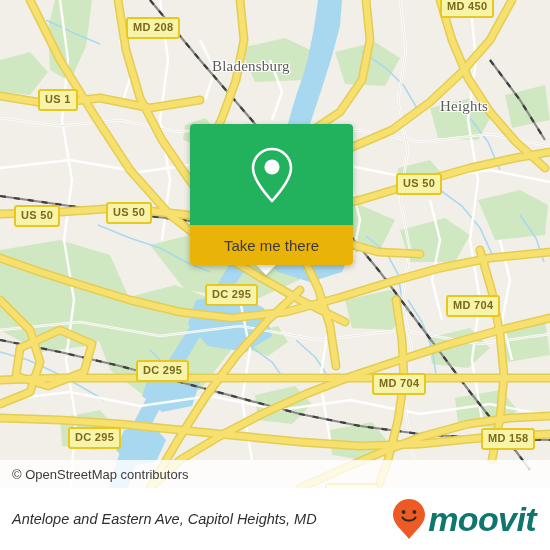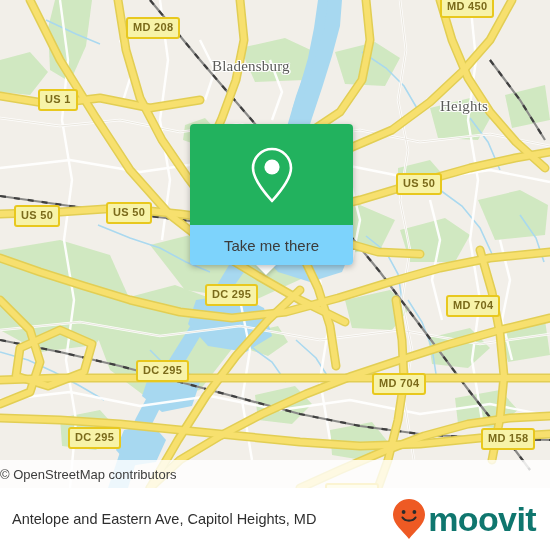--- a/index.html
+++ b/index.html
@@ -81,21 +81,21 @@
     z-index: 30;
   }
   .card-top {
     background: #22b25e;
     height: 101px;
     display: flex;
     align-items: center;
     justify-content: center;
   }
   .card-btn {
-    background: #7dd3fc;
+    background: #eab308;
     height: 40px;
     display: flex;
     align-items: center;
     justify-content: center;
     font-family: "Liberation Sans", sans-serif;
     font-size: 15px;
     color: #3b3b3b;
     cursor: pointer;
     user-select: none;
   }
@@ -120,37 +120,38 @@
     height: 28px;
     background: rgba(255,255,255,.80);
     display: flex;
     align-items: center;
     z-index: 40;
   }
   .attribution span {
     font-family: "Liberation Sans", sans-serif;
     font-size: 13px;
     color: #3c3c3c;
-    padding-left: 0;
+    padding-left: 12px;
     white-space: nowrap;
   }
 
   
   .footer {
     position: absolute;
     left: 0;
     top: 488px;
     width: 550px;
     height: 62px;
     background: #ffffff;
     display: flex;
     align-items: center;
     justify-content: space-between;
     box-sizing: border-box;
     padding: 0 14px 0 12px;
+    font-style: italic;
   }
   .footer-text {
     font-family: "Liberation Sans", sans-serif;
     font-size: 14.5px;
     line-height: 20px;
     color: #2f2f2f;
     max-width: 370px;
   }
   .brand {
     display: flex;

